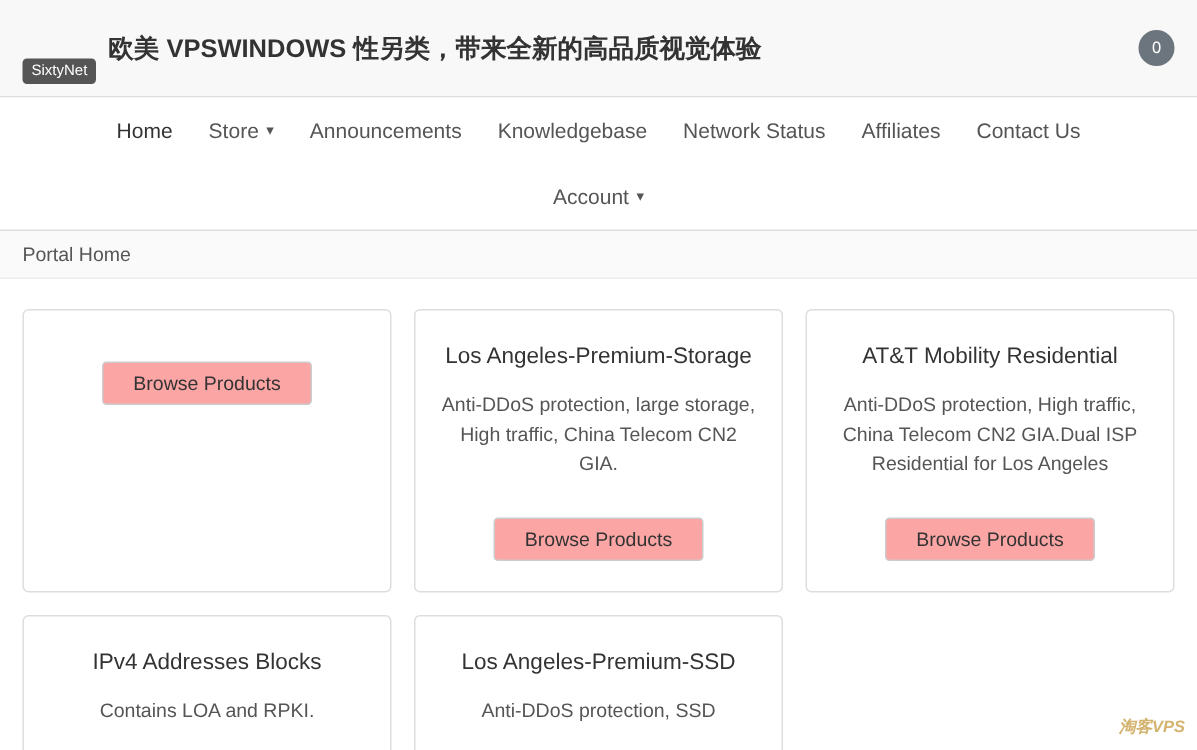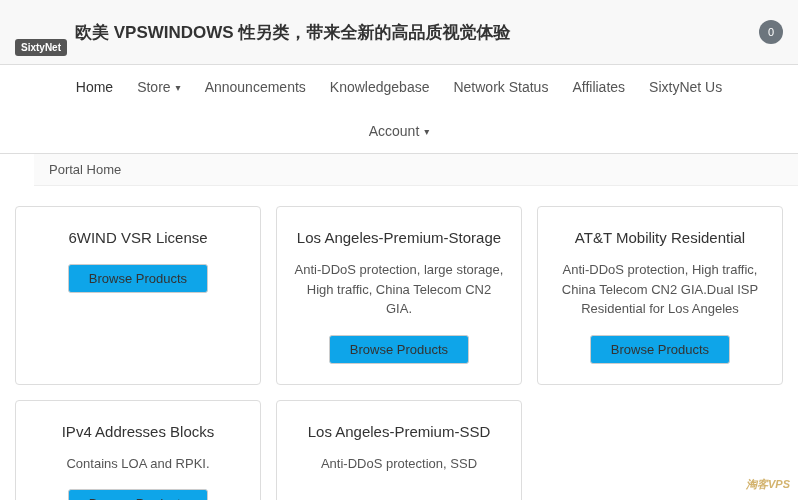--- a/index.html
+++ b/index.html
@@ -18,21 +18,21 @@
       display: flex;
       align-items: center;
       gap: 8px;
     }
     .logo-box {
       background: #555;
       color: #fff;
       font-size: 10px;
       padding: 3px 6px;
       border-radius: 3px;
-      font-weight: bold;
+      font-weight: normal;
       margin-top: 31px;
     }
     .banner-text {
       font-size: 17px;
       font-weight: bold;
       color: #333;
     }
     .banner-cart {
       background: #6c757d;
       color: #fff;
@@ -79,21 +79,20 @@
       margin-left: 2px;
     }
 
     
     .breadcrumb {
       padding: 8px 15px;
       font-size: 13px;
       color: #555;
       border-bottom: 1px solid #eee;
       background: #fafafa;
-      margin-left: 34px;
     }
 
     
     .main-content {
       padding: 20px 15px 30px;
     }
     .page-title {
       text-align: center;
       font-size: 22px;
       font-weight: 400;
@@ -126,27 +125,27 @@
       color: #333;
       line-height: 1.4;
     }
     .product-description {
       font-size: 13px;
       color: #555;
       line-height: 1.5;
     }
     .browse-btn {
       border: 1px solid #ccc;
-      background: #0ea5e9;
+      background: #fca5a5;
       padding: 6px 20px;
       font-size: 13px;
       cursor: pointer;
       border-radius: 3px;
       color: #333;
-      margin-top: 4px;
+      margin-top: 14px;
     }
 
     
     .watermark {
       position: fixed;
       bottom: 8px;
       right: 8px;
       font-size: 11px;
       color: #c8a04a;
       font-weight: bold;
@@ -180,41 +179,40 @@
     <a class="nav-item">
       <span>Knowledgebase</span>
     </a>
     <a class="nav-item">
       <span>Network Status</span>
     </a>
     <a class="nav-item">
       <span>Affiliates</span>
     </a>
     <a class="nav-item">
-      <span>SixtyNet Us</span>
+      <span>Contact Us</span>
     </a>
   </div>
   <div class="nav-right">
     <a class="nav-item">
       <span>Account</span>
       <span class="dropdown-arrow">▾</span>
     </a>
   </div>
 </nav>
 
 <div class="breadcrumb">
   <span>Portal Home</span>
 </div>
 
 <div class="main-content">
 
   <div class="product-grid">
 
     <div class="product-card">
-      <div class="product-name">6WIND VSR License</div>
       <button class="browse-btn">Browse Products</button>
     </div>
 
     <div class="product-card">
       <div class="product-name">Los Angeles-Premium-Storage</div>
       <div class="product-description">Anti-DDoS protection, large storage, High traffic, China Telecom CN2 GIA.</div>
       <button class="browse-btn">Browse Products</button>
     </div>
 
     <div class="product-card">

